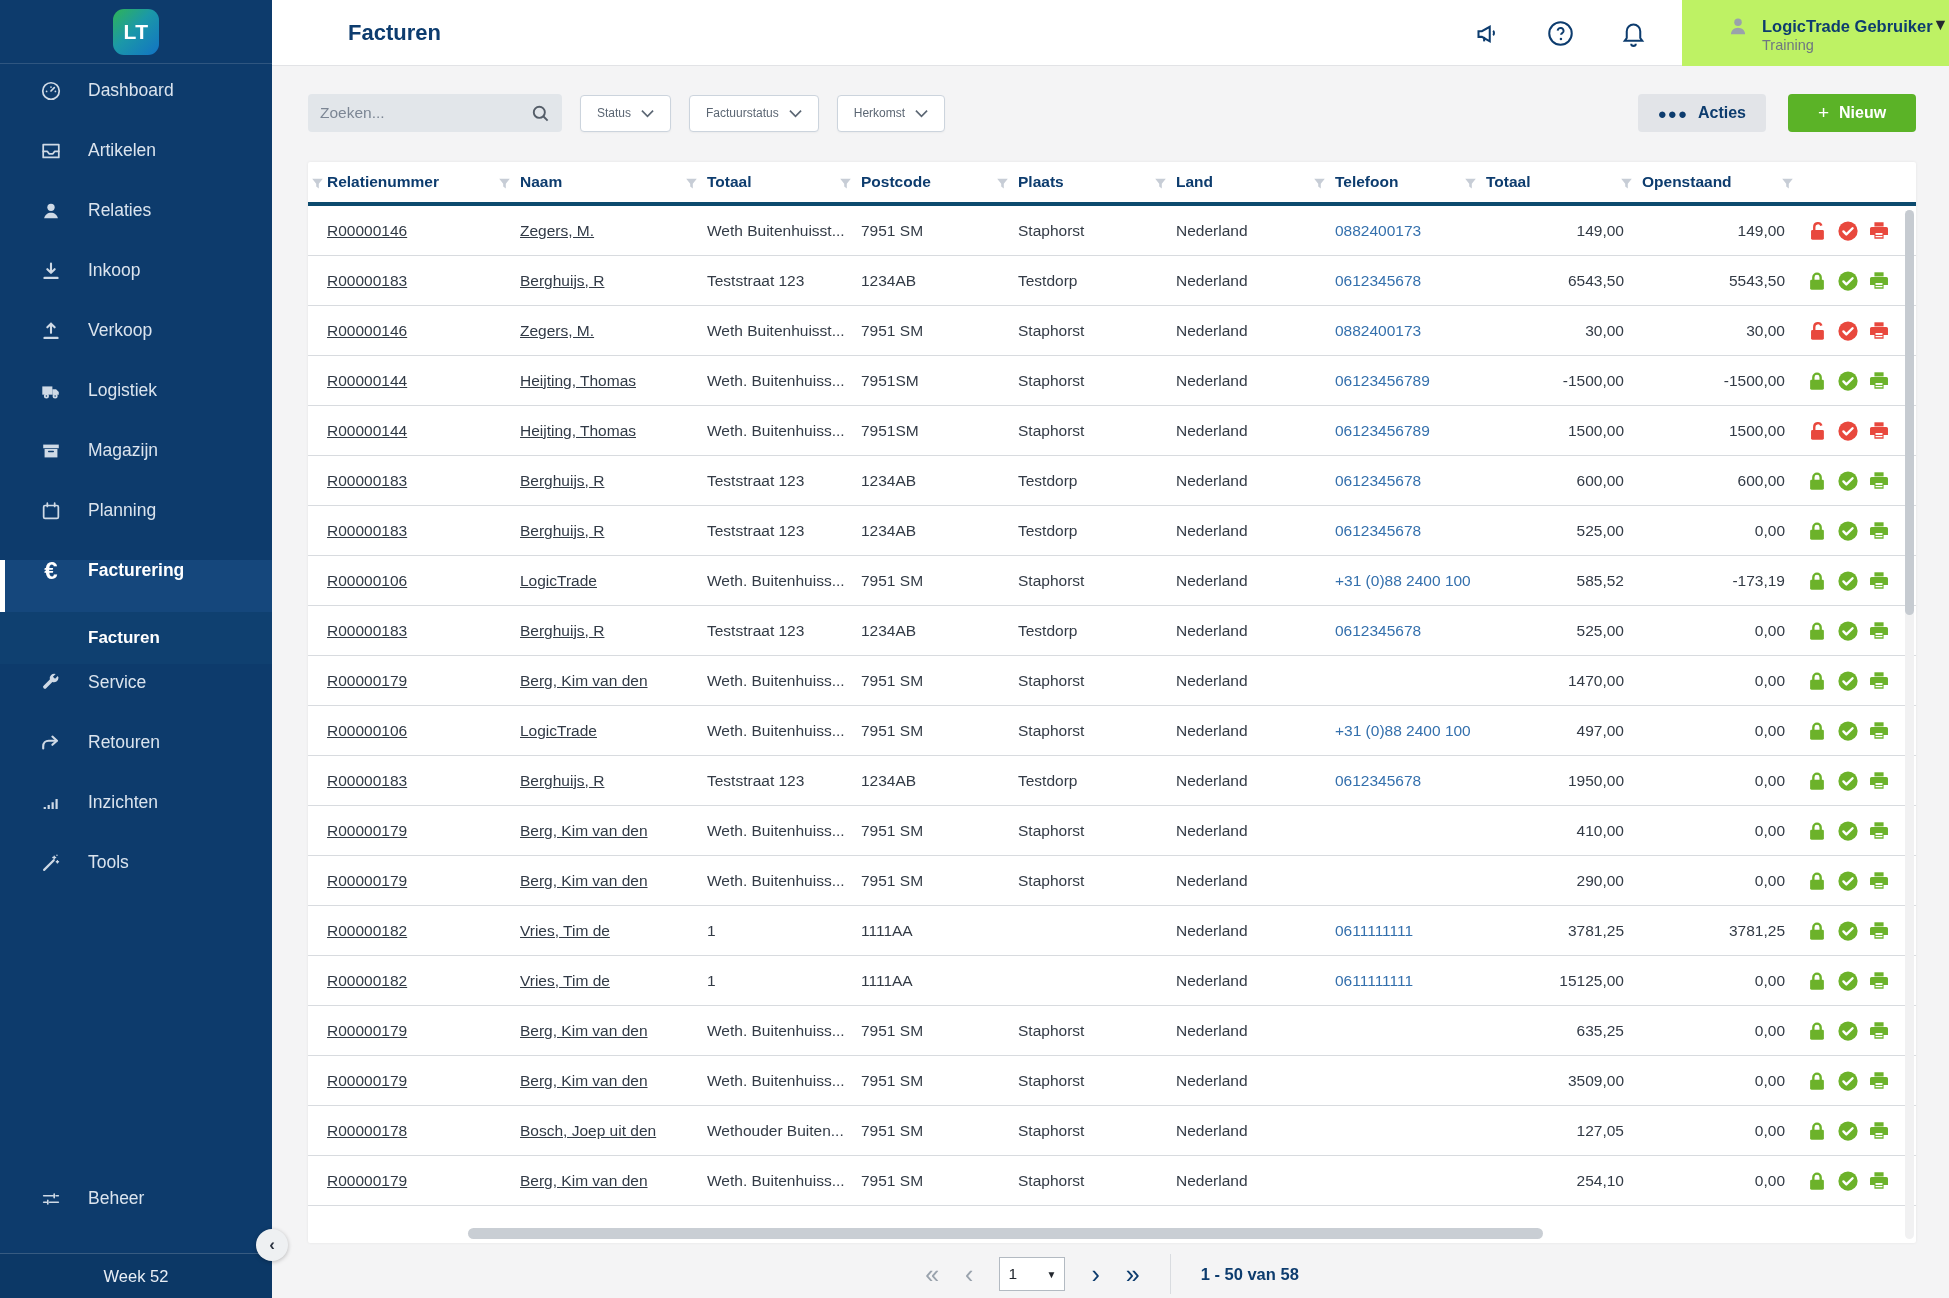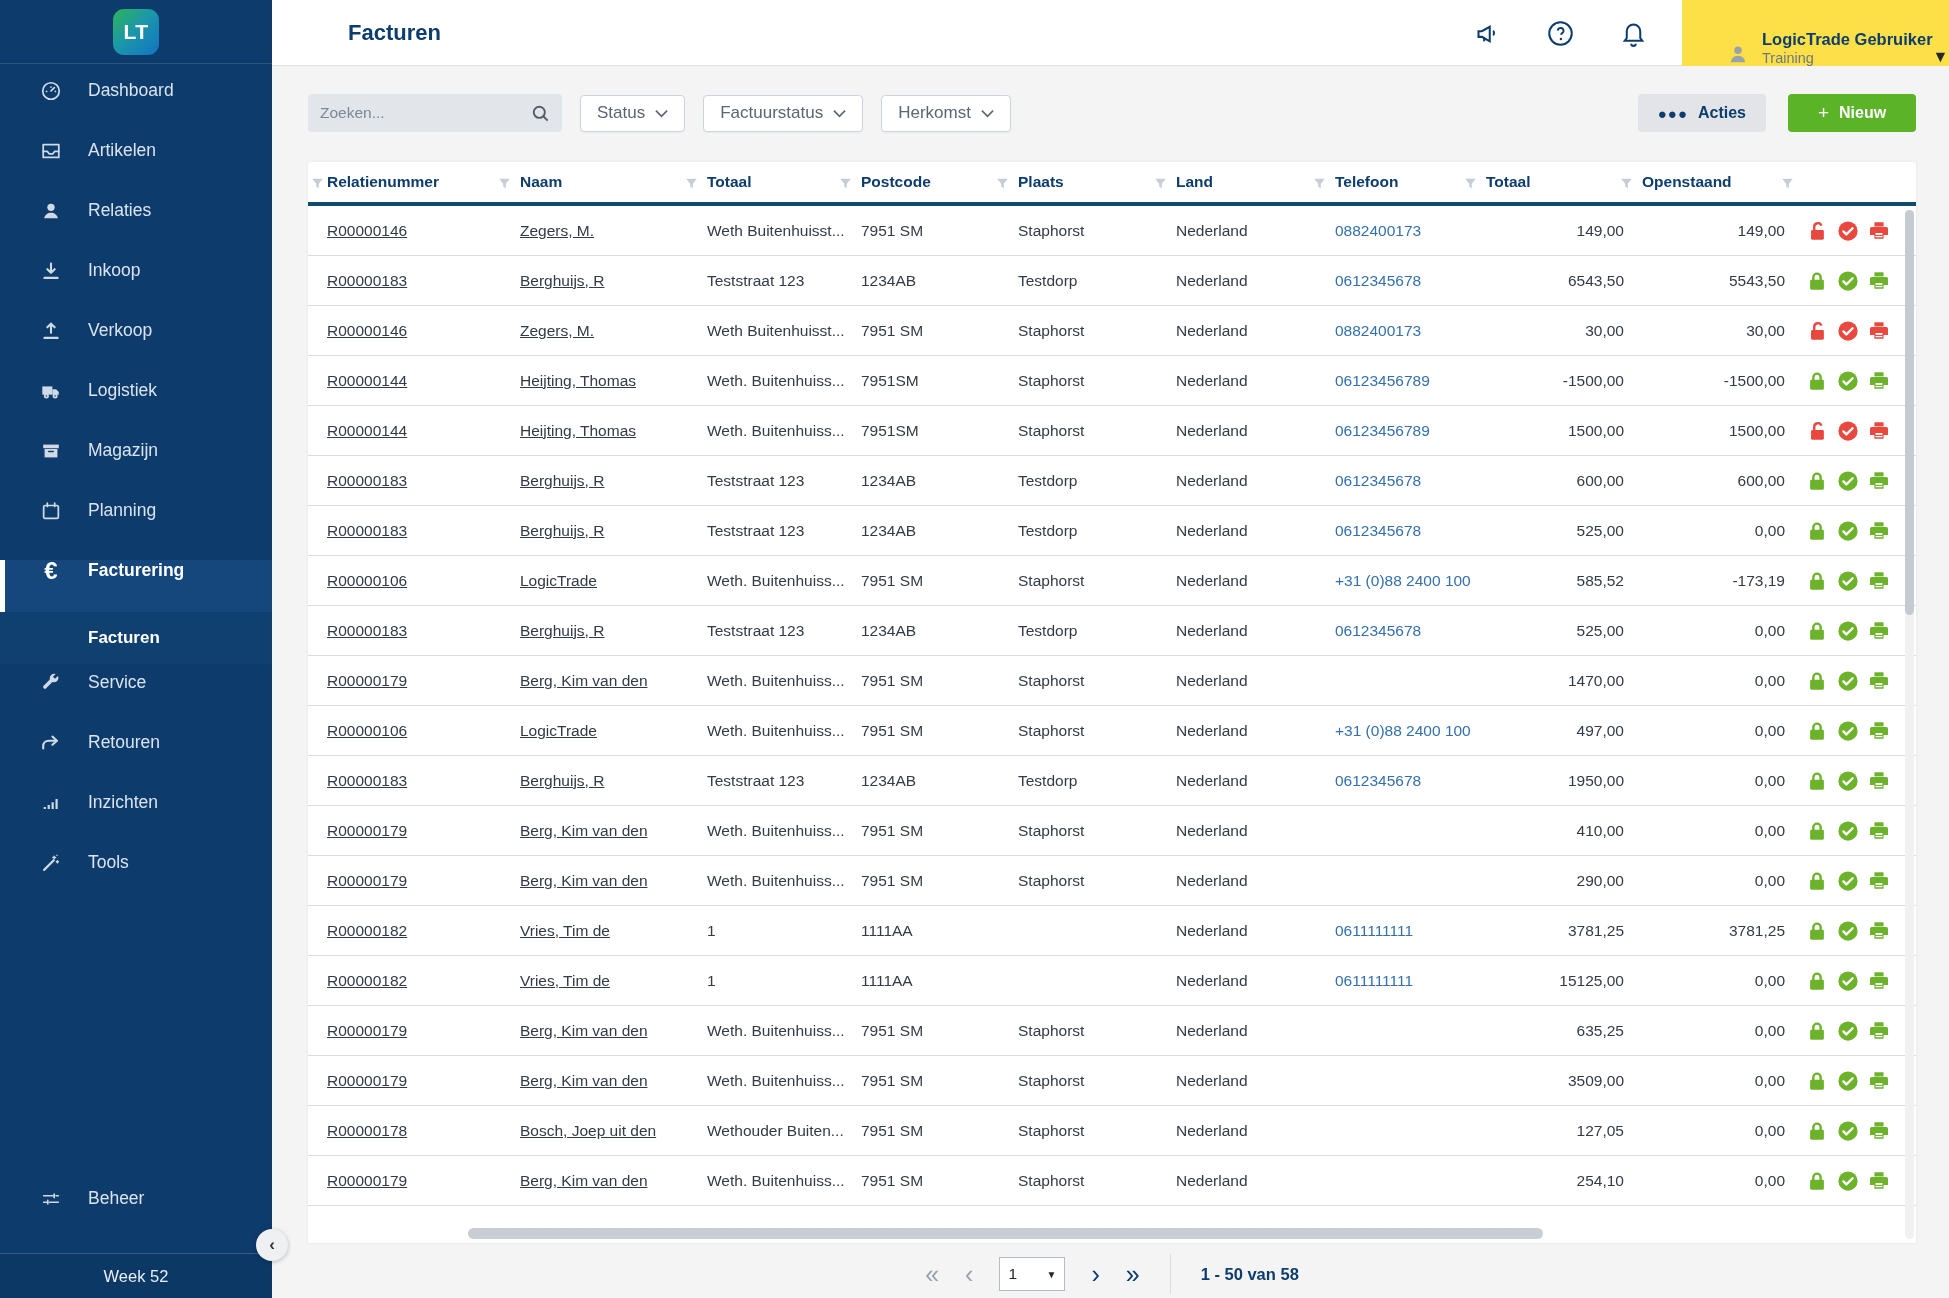--- a/index.html
+++ b/index.html
@@ -24,35 +24,35 @@
                  display:flex; align-items:center; justify-content:center; color:#e8eef5; font-size:16.5px; }
   .collapse-btn { position:absolute; left:256px; top:1229px; width:32px; height:32px; border-radius:50%; background:#eef0f2; border:none;
                   box-shadow:0 1px 4px rgba(0,0,0,.25); z-index:30; color:#2b3340; font-size:17px; font-weight:bold; cursor:pointer; line-height:30px; }
 
   
   .main { flex:1; display:flex; flex-direction:column; position:relative; }
   .topbar { height:66px; background:#fff; border-bottom:1px solid #e2e3e6; display:flex; align-items:center; position:relative; }
   .page-title { color:#0d3c6e; font-size:22px; font-weight:bold; margin-left:76px; }
   .top-icons { position:absolute; right:302px; top:0; height:66px; display:flex; align-items:center; gap:46px; }
   .tico { width:27px; height:27px; color:#0d3c6e; cursor:pointer; display:flex; }
-  .userbox { position:absolute; right:0; top:0; width:267px; height:66px; background:#fde047; display:flex; align-items:flex-end; padding:0 18px 0 46px; cursor:pointer; }
+  .userbox { position:absolute; right:0; top:0; width:267px; height:66px; background:#bef264; display:flex; align-items:flex-start; padding:16px 18px 0 46px; cursor:pointer; }
   .avatar { width:20px; height:22px; color:#9aa2ab; margin-right:14px; flex:0 0 auto; }
   .user-name { color:#0d3c6e; font-weight:bold; font-size:16.5px; line-height:1.25; white-space:nowrap; }
   .user-role { color:#6e7781; font-size:14.5px; }
   .user-caret { margin-left:auto; color:#24292f; }
 
   .content { flex:1; padding:28px 33px 0 36px; position:relative; }
 
   
   .toolbar { display:flex; align-items:center; }
   .search { width:254px; height:38px; background:#e2e6ea; border-radius:4px; display:flex; align-items:center; padding:0 12px; }
   .search input { border:none; outline:none; background:transparent; flex:1; font-size:15.5px; color:#3c4654; font-family:inherit; }
   .search input::placeholder { color:#7c8694; }
   .search .mag { width:19px; height:19px; color:#545d68; }
-  .filter-btn { height:37px; margin-left:18px; background:#fff; border:1px solid #ccd4dd; border-radius:4px; color:#5b6673; font-size:17px;
+  .filter-btn { height:37px; margin-left:18px; background:#fff; border:1px solid #ccd4dd; border-radius:4px; color:#5b6673; font-size:12px;
                 font-family:inherit; display:flex; align-items:center; gap:10px; padding:0 16px; cursor:pointer; box-shadow:0 1px 2px rgba(0,0,0,.04); }
   .filter-btn svg { width:13px; height:9px; }
   .toolbar .spacer { flex:1; }
   .btn-acties { height:38px; padding:0 20px; background:#e2e4e8; border:none; border-radius:4px; color:#0d3c6e; font-weight:bold; font-size:16px;
                 font-family:inherit; display:flex; align-items:center; gap:10px; cursor:pointer; }
   .btn-acties .dots { letter-spacing:1px; font-size:15px; }
   .btn-nieuw { height:38px; width:128px; margin-left:22px; background:#5bb327; border:none; border-radius:4px; color:#fff; font-weight:bold;
                font-size:16px; font-family:inherit; display:flex; align-items:center; justify-content:center; gap:10px; cursor:pointer; }
   .btn-nieuw .plus { font-size:19px; font-weight:normal; }
 

